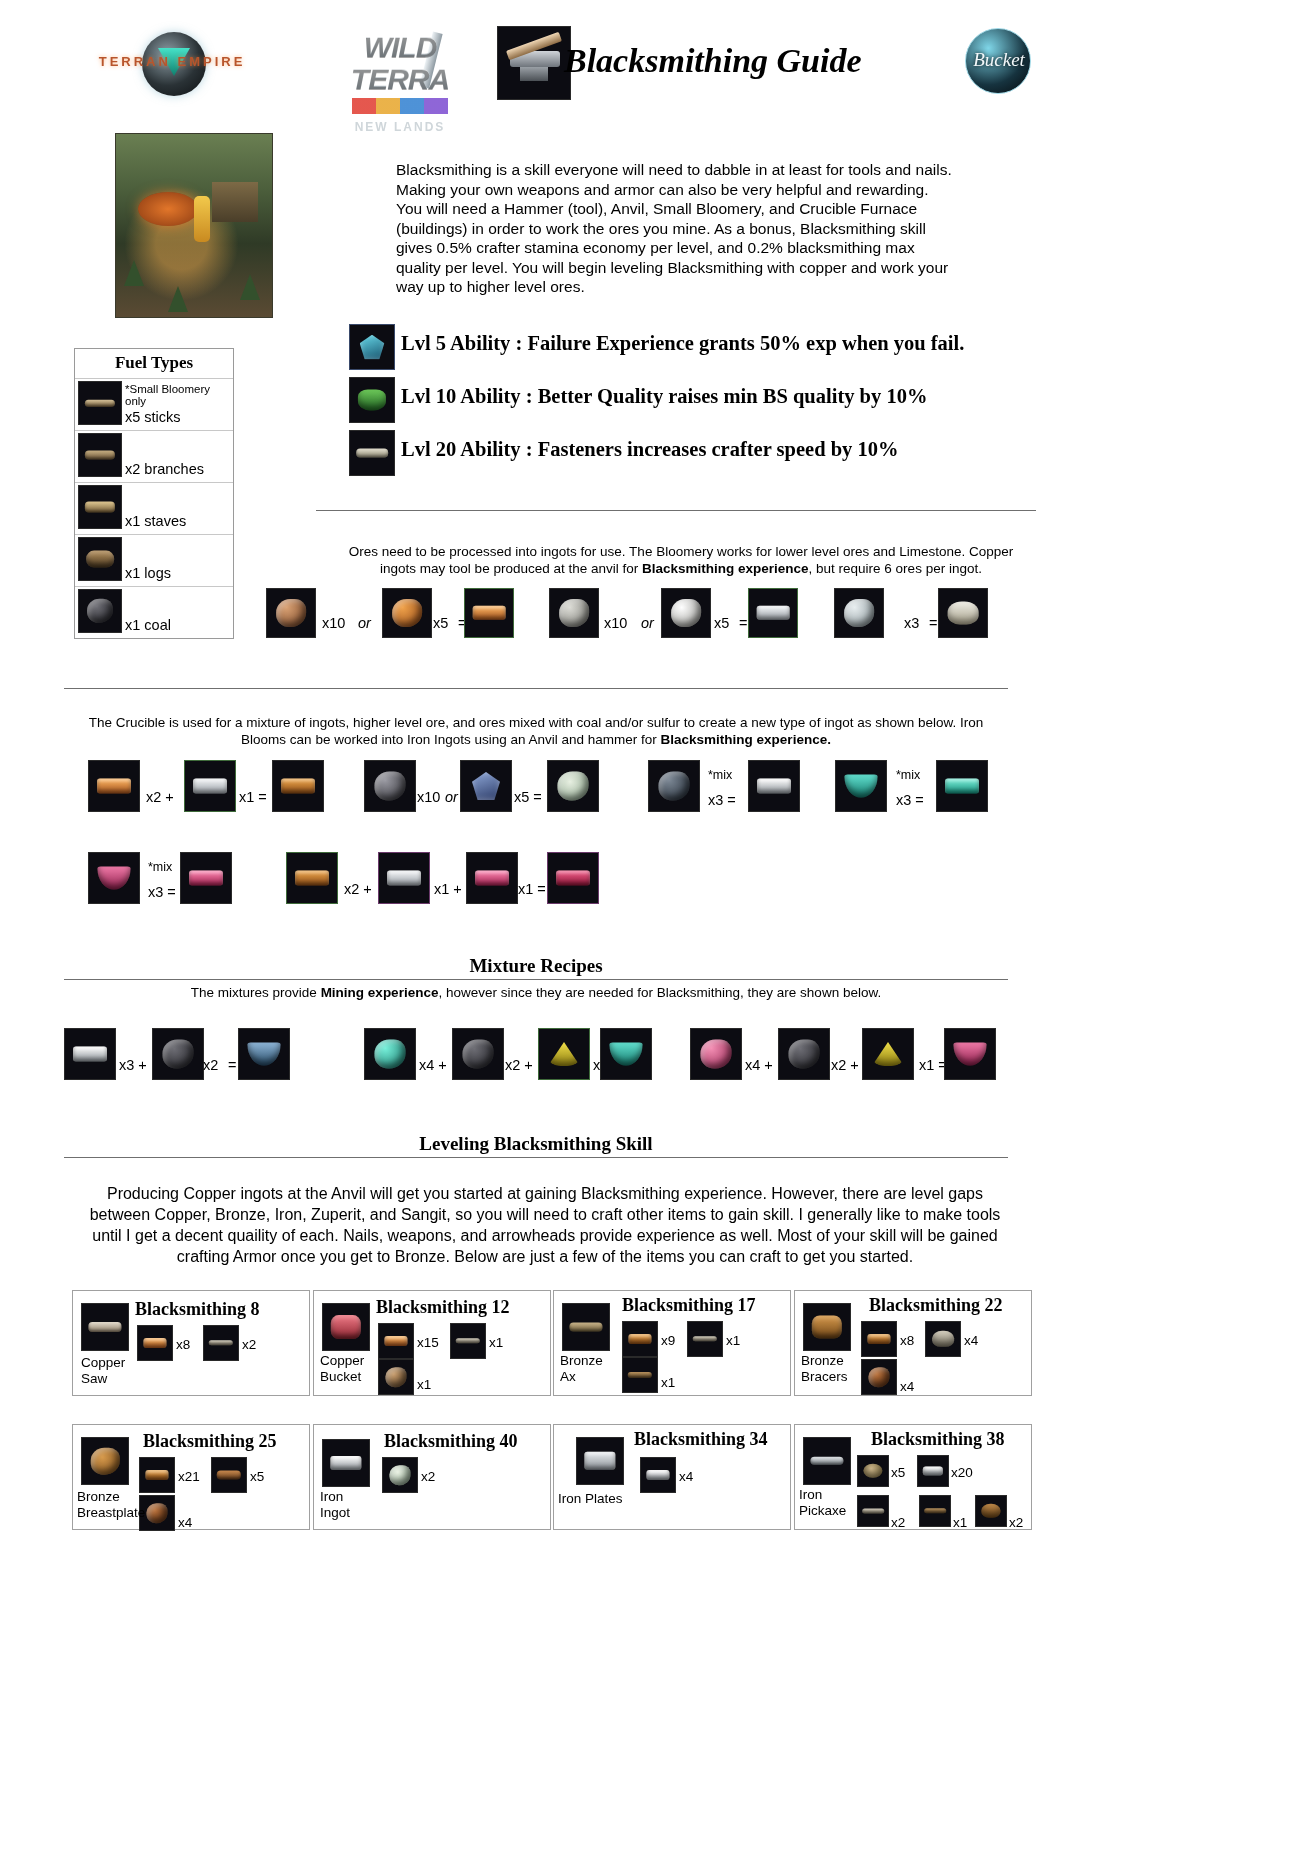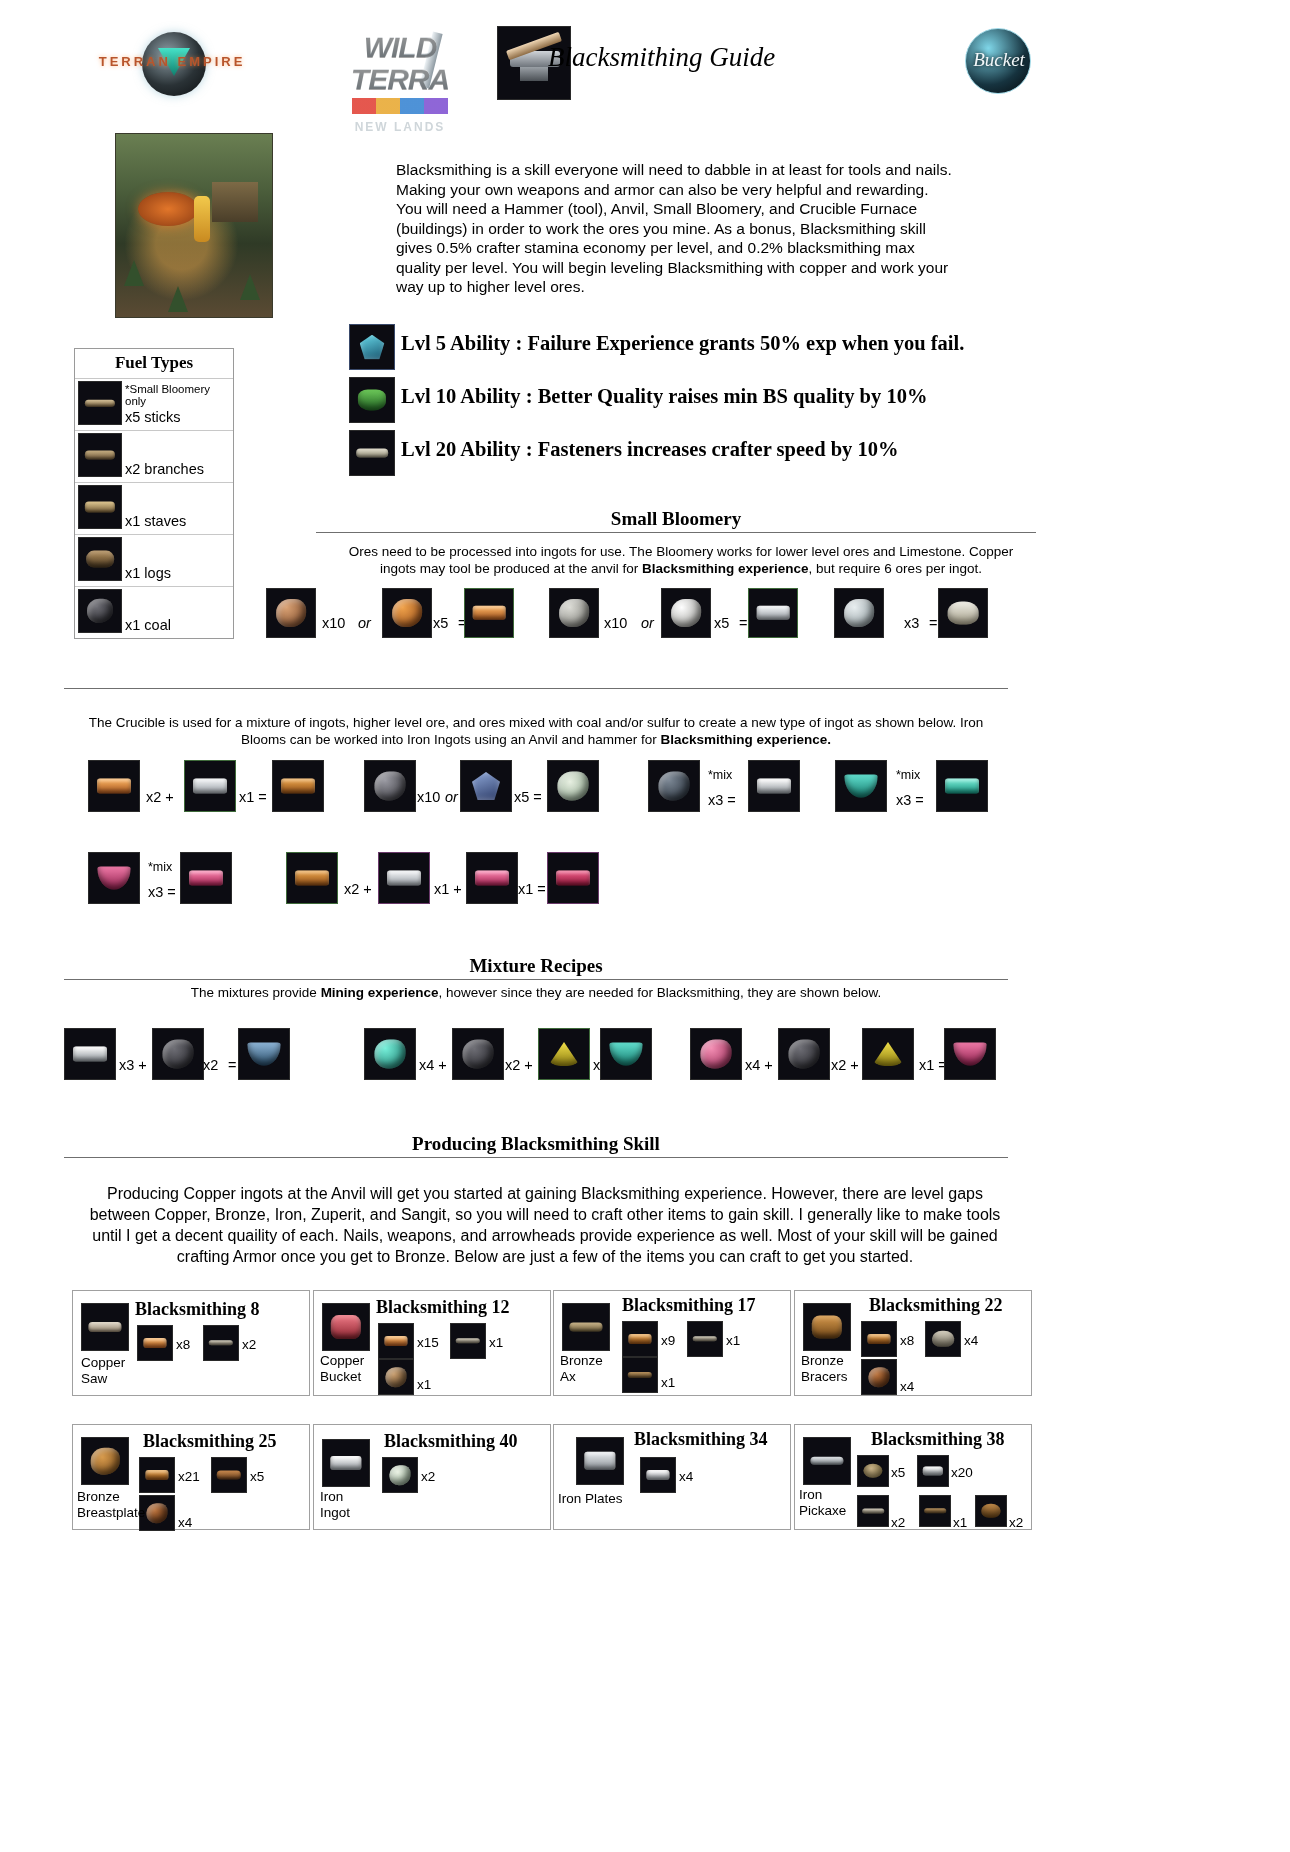--- a/index.html
+++ b/index.html
@@ -70,21 +70,21 @@
   #wt-logo .w2 { top:34px; font-size:30px; letter-spacing:-1px; }
   #wt-logo .bars { position:absolute; left:12px; top:70px; width:96px; height:16px;
     background:linear-gradient(90deg,#e03a2f 0 25%,#e7a52a 25% 50%,#2f7fd0 50% 75%,#7b4bd0 75% 100%); opacity:.85; }
   #wt-logo .w3 { position:absolute; left:0; top:92px; width:120px; text-align:center; font-size:12px; font-weight:bold; color:#cfd6da; letter-spacing:2px; }
   #wt-logo .blade { position:absolute; left:86px; top:4px; width:10px; height:56px; background:linear-gradient(90deg,#eef3f6,#8d99a1); transform:rotate(14deg); }
 
   #title-icon { position:absolute; left:497px; top:26px; width:74px; height:74px; }
   #title-icon .anvil { position:absolute; left:12px; top:24px; width:50px; height:16px; background:linear-gradient(180deg,#cfd3d8,#6f757c); border-radius:3px; }
   #title-icon .anvil2 { position:absolute; left:22px; top:40px; width:28px; height:14px; background:linear-gradient(180deg,#9aa0a6,#4b5055); }
   #title-icon .ham { position:absolute; left:8px; top:14px; width:56px; height:10px; background:linear-gradient(180deg,#f0d7b5,#8d6b44); transform:rotate(-20deg); border-radius:2px; }
-  #page-title { position:absolute; left:548px; top:42px; font-family:"Liberation Serif", serif; font-weight:normal; font-style:italic; font-size:27px; }
+  #page-title { position:absolute; left:564px; top:42px; font-family:"Liberation Serif", serif; font-weight:bold; font-style:italic; font-size:34px; }
 
   #xanxia { position:absolute; left:965px; top:28px; width:66px; height:66px; border-radius:50%;
     background:radial-gradient(circle at 35% 30%, #7fd6e8 0%, #16333f 60%, #04070a 100%);
     border:1px solid #9fd8e6; }
   #xanxia span { position:absolute; left:0; top:20px; width:66px; text-align:center; font-family:"Liberation Serif", serif;
     font-size:19px; font-style:italic; color:#f2f7f9; text-shadow:0 0 4px #000; }
 
   
   #screenshot { position:absolute; left:115px; top:133px; width:158px; height:185px;
     background:
@@ -220,21 +220,20 @@
   <span class="txt">Lvl 10 Ability : Better Quality raises min BS quality by 10%</span>
 </div>
 <div class="ability" style="top:430px;">
   <span class="tile" style="width:46px;height:46px;">
     <i class="stick" style="background:linear-gradient(180deg,#e4e0cf,#8b8670);height:20%;"></i>
   </span>
   <span class="txt">Lvl 20 Ability : Fasteners increases crafter speed by 10%</span>
 </div>
 
 <div class="sec" style="left:316px;top:508px;width:720px;">
-  <div class="ttl">Small Bloomery</div>
   <div class="rule"></div>
 </div>
 <div class="desc" style="left:336px;top:543px;width:690px;">
   <span>Ores need to be processed into ingots for use. The Bloomery works for lower level ores and Limestone. Copper</span><br>
   <span>ingots may tool be produced at the anvil for </span><b>Blacksmithing experience</b><span>, but require 6 ores per ingot.</span>
 </div>
 
 <span class="tile" style="position:absolute;left:266px;top:588px;width:50px;height:50px;">
     <i class="ore" style="background:radial-gradient(circle at 35% 30%,#d9a173,#6e3d20);"></i>
   </span>
@@ -395,21 +394,21 @@
 <span class="eq" style="left:831px;top:1057px;">x2 +</span>
 <span class="tile" style="position:absolute;left:862px;top:1028px;width:52px;height:52px;">
     <i class="dust" style="background:linear-gradient(180deg,#f2e14a,#8a7a10);clip-path:polygon(50% 0,100% 100%,0 100%);"></i>
   </span>
 <span class="eq" style="left:919px;top:1057px;">x1 =</span>
 <span class="tile" style="position:absolute;left:944px;top:1028px;width:52px;height:52px;">
     <i class="bowl" style="background:linear-gradient(180deg,#f07aa8,#8e1f4c);"></i>
   </span>
 
 <div class="sec" style="left:64px;top:1133px;width:944px;">
-  <div class="ttl">Producing Blacksmithing Skill</div>
+  <div class="ttl">Leveling Blacksmithing Skill</div>
   <div class="rule"></div>
 </div>
 <div id="lvl-par">Producing Copper ingots at the Anvil will get you started at gaining Blacksmithing experience. However, there are level gaps between Copper, Bronze, Iron, Zuperit, and Sangit, so you will need to craft other items to gain skill. I generally like to make tools until I get a decent quaility of each. Nails, weapons, and arrowheads provide experience as well. Most of your skill will be gained crafting Armor once you get to Bronze. Below are just a few of the items you can craft to get you started.</div>
 
 <div class="card" style="left:72px;top:1290px;width:238px;height:106px;">
   <span class="tile" style="position:absolute;left:8px;top:12px;width:48px;height:48px;">
       <i class="stick" style="background:linear-gradient(180deg,#e6ded0,#8b7c66);height:22%;"></i>
     </span>
   <span class="hd serif" style="left:62px;top:8px;">Blacksmithing 8</span>
   <span class="tile" style="position:absolute;left:64px;top:34px;width:36px;height:36px;">

